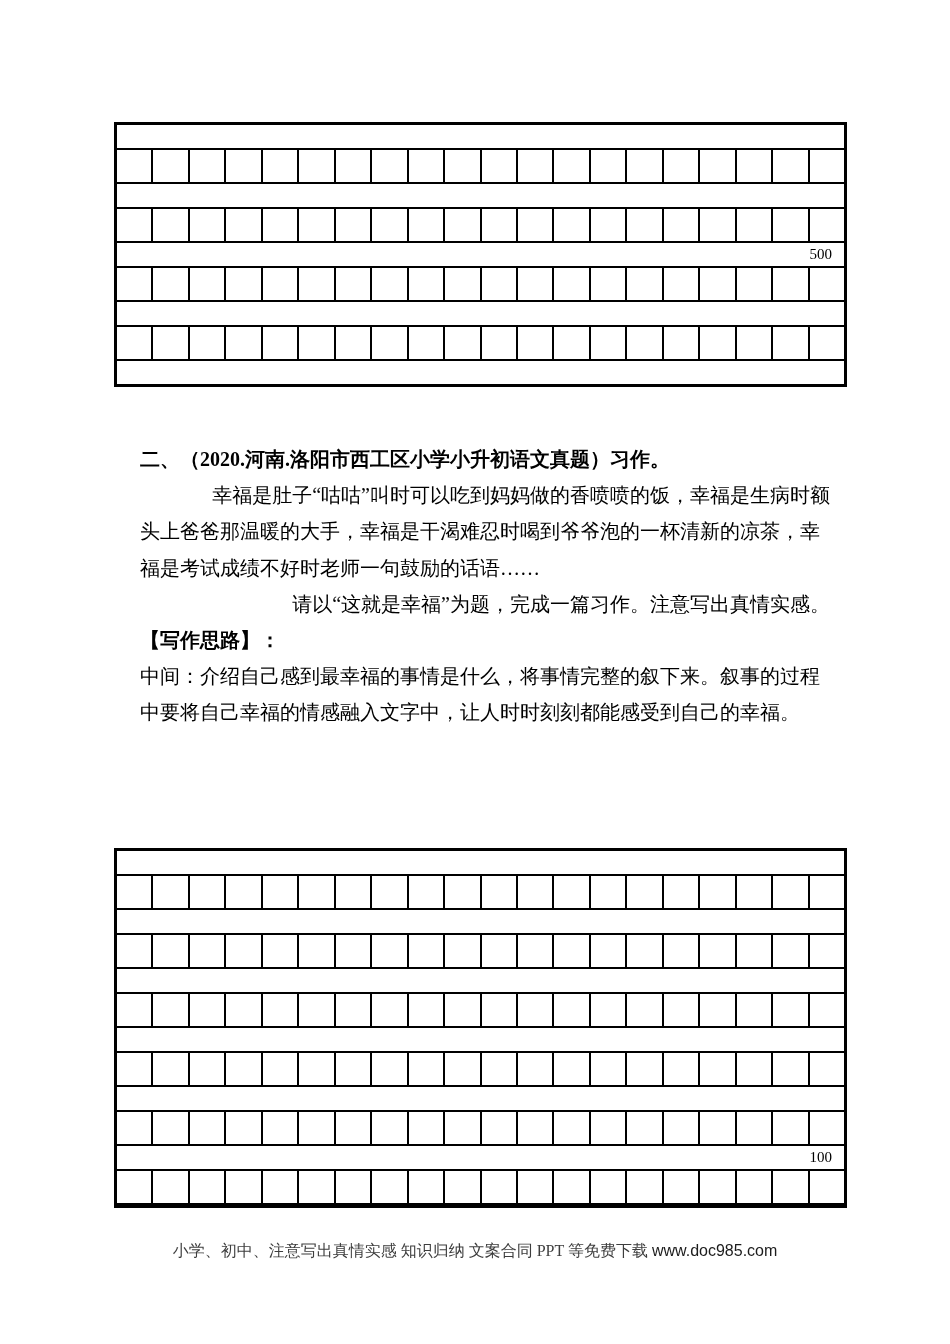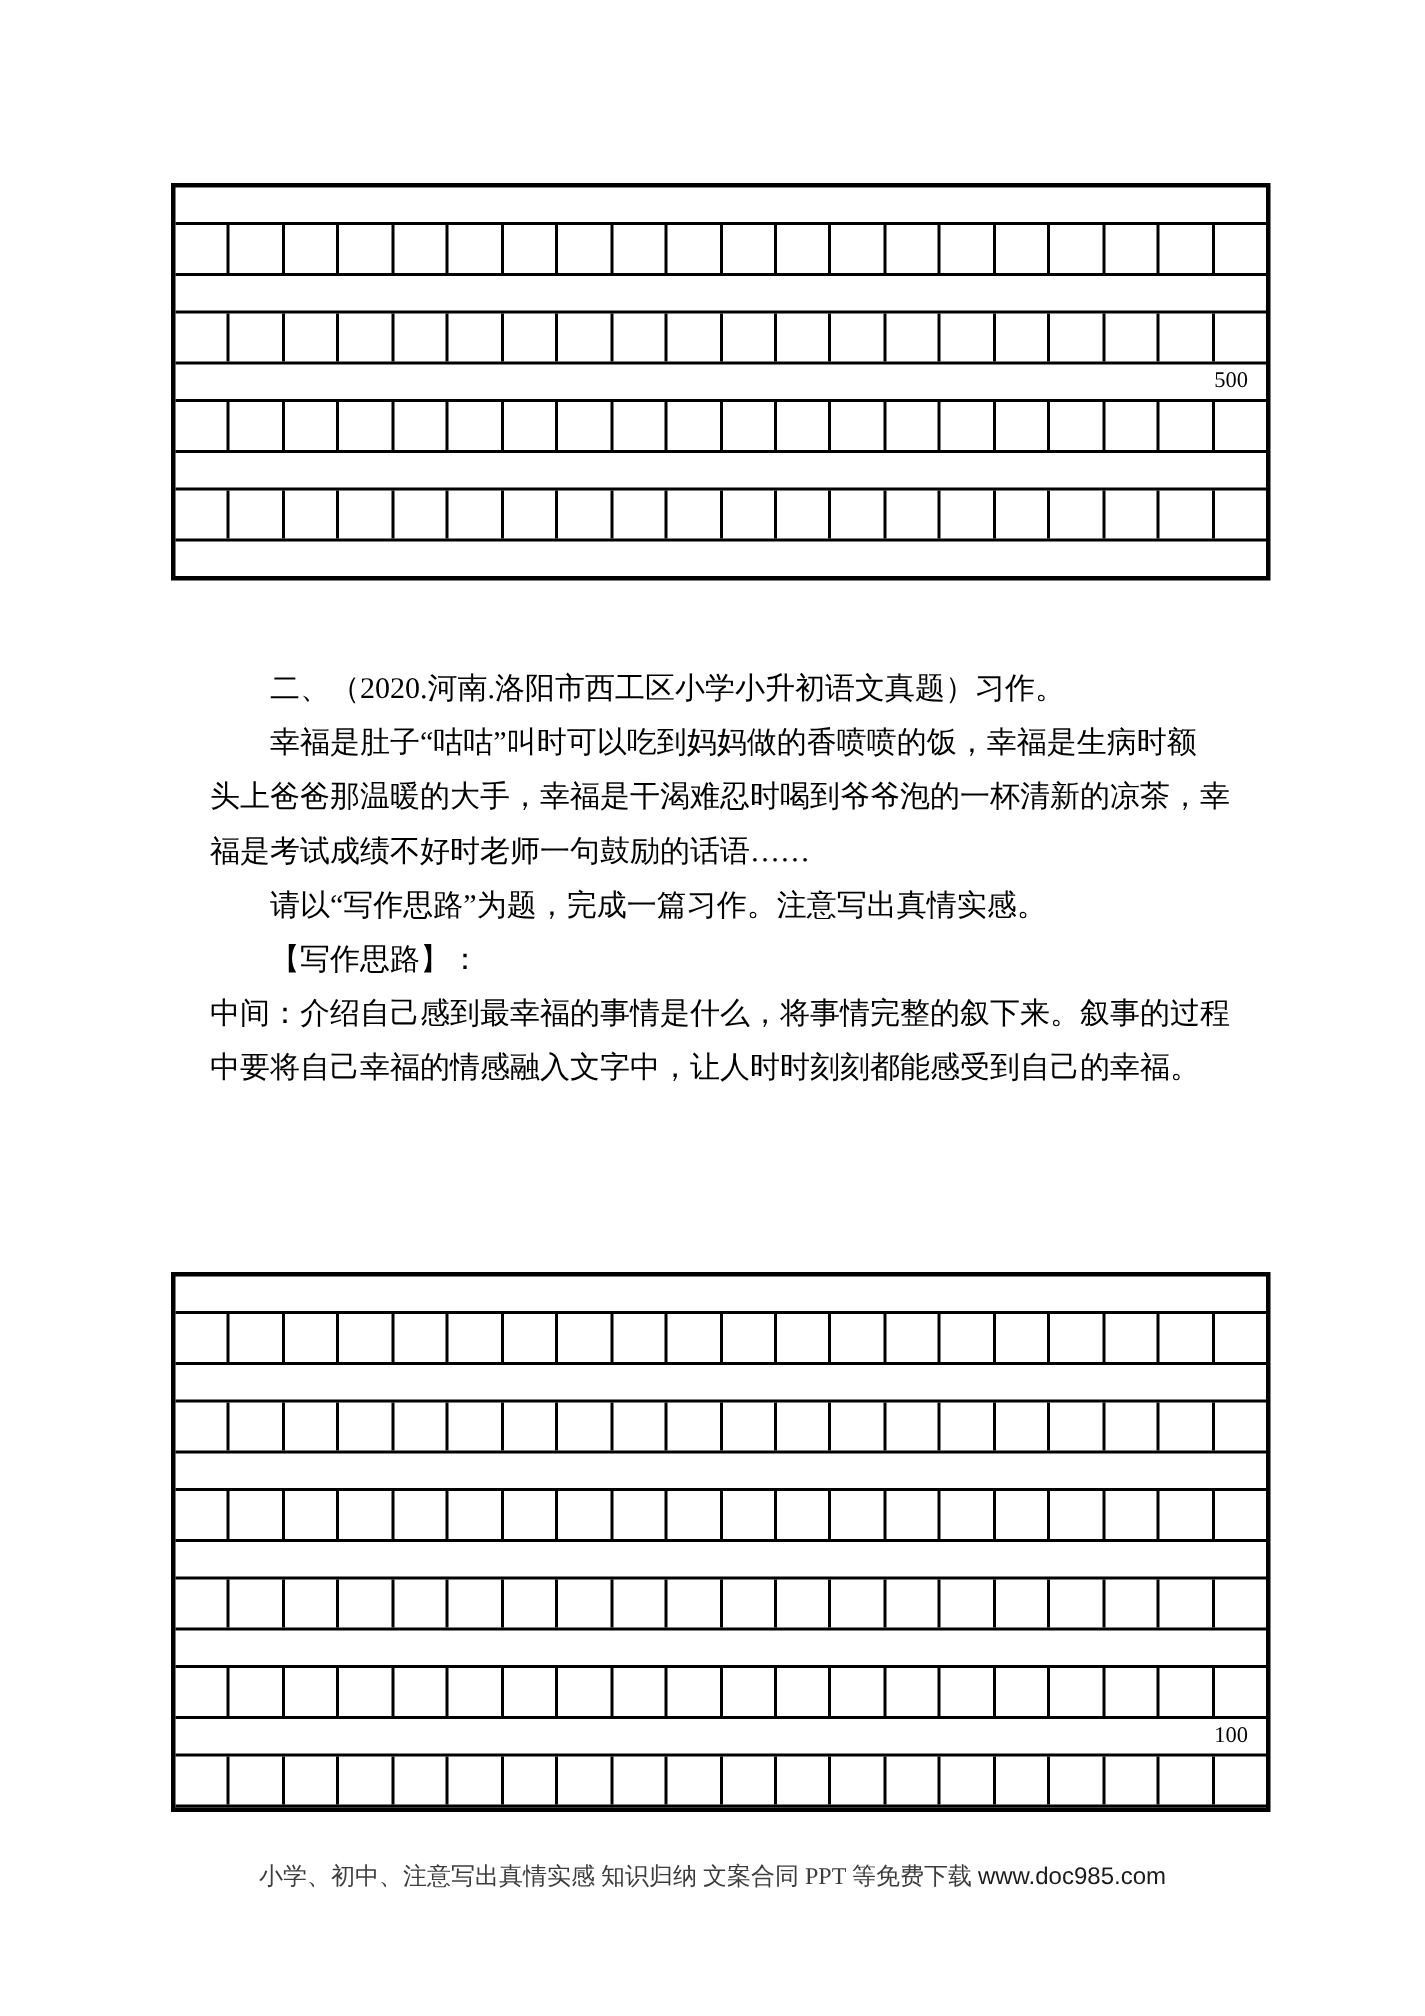--- a/index.html
+++ b/index.html
@@ -55,22 +55,22 @@
     position:absolute;
     left:140px; top:441px;
     width:690px;
   }
   .tline {
     font-size:20px;
     line-height:36.2px;
     white-space:nowrap;
     letter-spacing:0;
   }
-  .tline.bold   { font-weight:normal;margin-left:40px; }
-  .tline.indent { padding-left:40px; }
+  .tline.bold   { font-weight:bold; }
+  .tline.indent { padding-left:40px;text-align:right; }
 
   
   #footer {
     position:absolute;
     left:0; top:1241px;
     width:950px;
     text-align:center;
     font-size:16px;
     color:#3d3d3d;
     white-space:nowrap;
@@ -182,21 +182,21 @@
       </div>
       <div class="row-narrow"></div>
     </div>
 
   <div id="text-block">
     <div class="tline bold">二、（2020.河南.洛阳市西工区小学小升初语文真题）习作。</div>
     <div id="lines-host">
         <div class="tline indent">幸福是肚子“咕咕”叫时可以吃到妈妈做的香喷喷的饭，幸福是生病时额</div>
         <div class="tline">头上爸爸那温暖的大手，幸福是干渴难忍时喝到爷爷泡的一杯清新的凉茶，幸</div>
         <div class="tline">福是考试成绩不好时老师一句鼓励的话语……</div>
-        <div class="tline indent">请以“写作思路”为题，完成一篇习作。注意写出真情实感。</div>
+        <div class="tline indent">请以“这就是幸福”为题，完成一篇习作。注意写出真情实感。</div>
         <div class="tline bold">【写作思路】：</div>
         <div class="tline">中间：介绍自己感到最幸福的事情是什么，将事情完整的叙下来。叙事的过程</div>
         <div class="tline">中要将自己幸福的情感融入文字中，让人时时刻刻都能感受到自己的幸福。</div>
       </div>
   </div>
 
   <div id="grid-bottom" class="wgrid">
       <div class="row-narrow"></div>
       <div class="row-cells">
         <div class="cell"></div>

